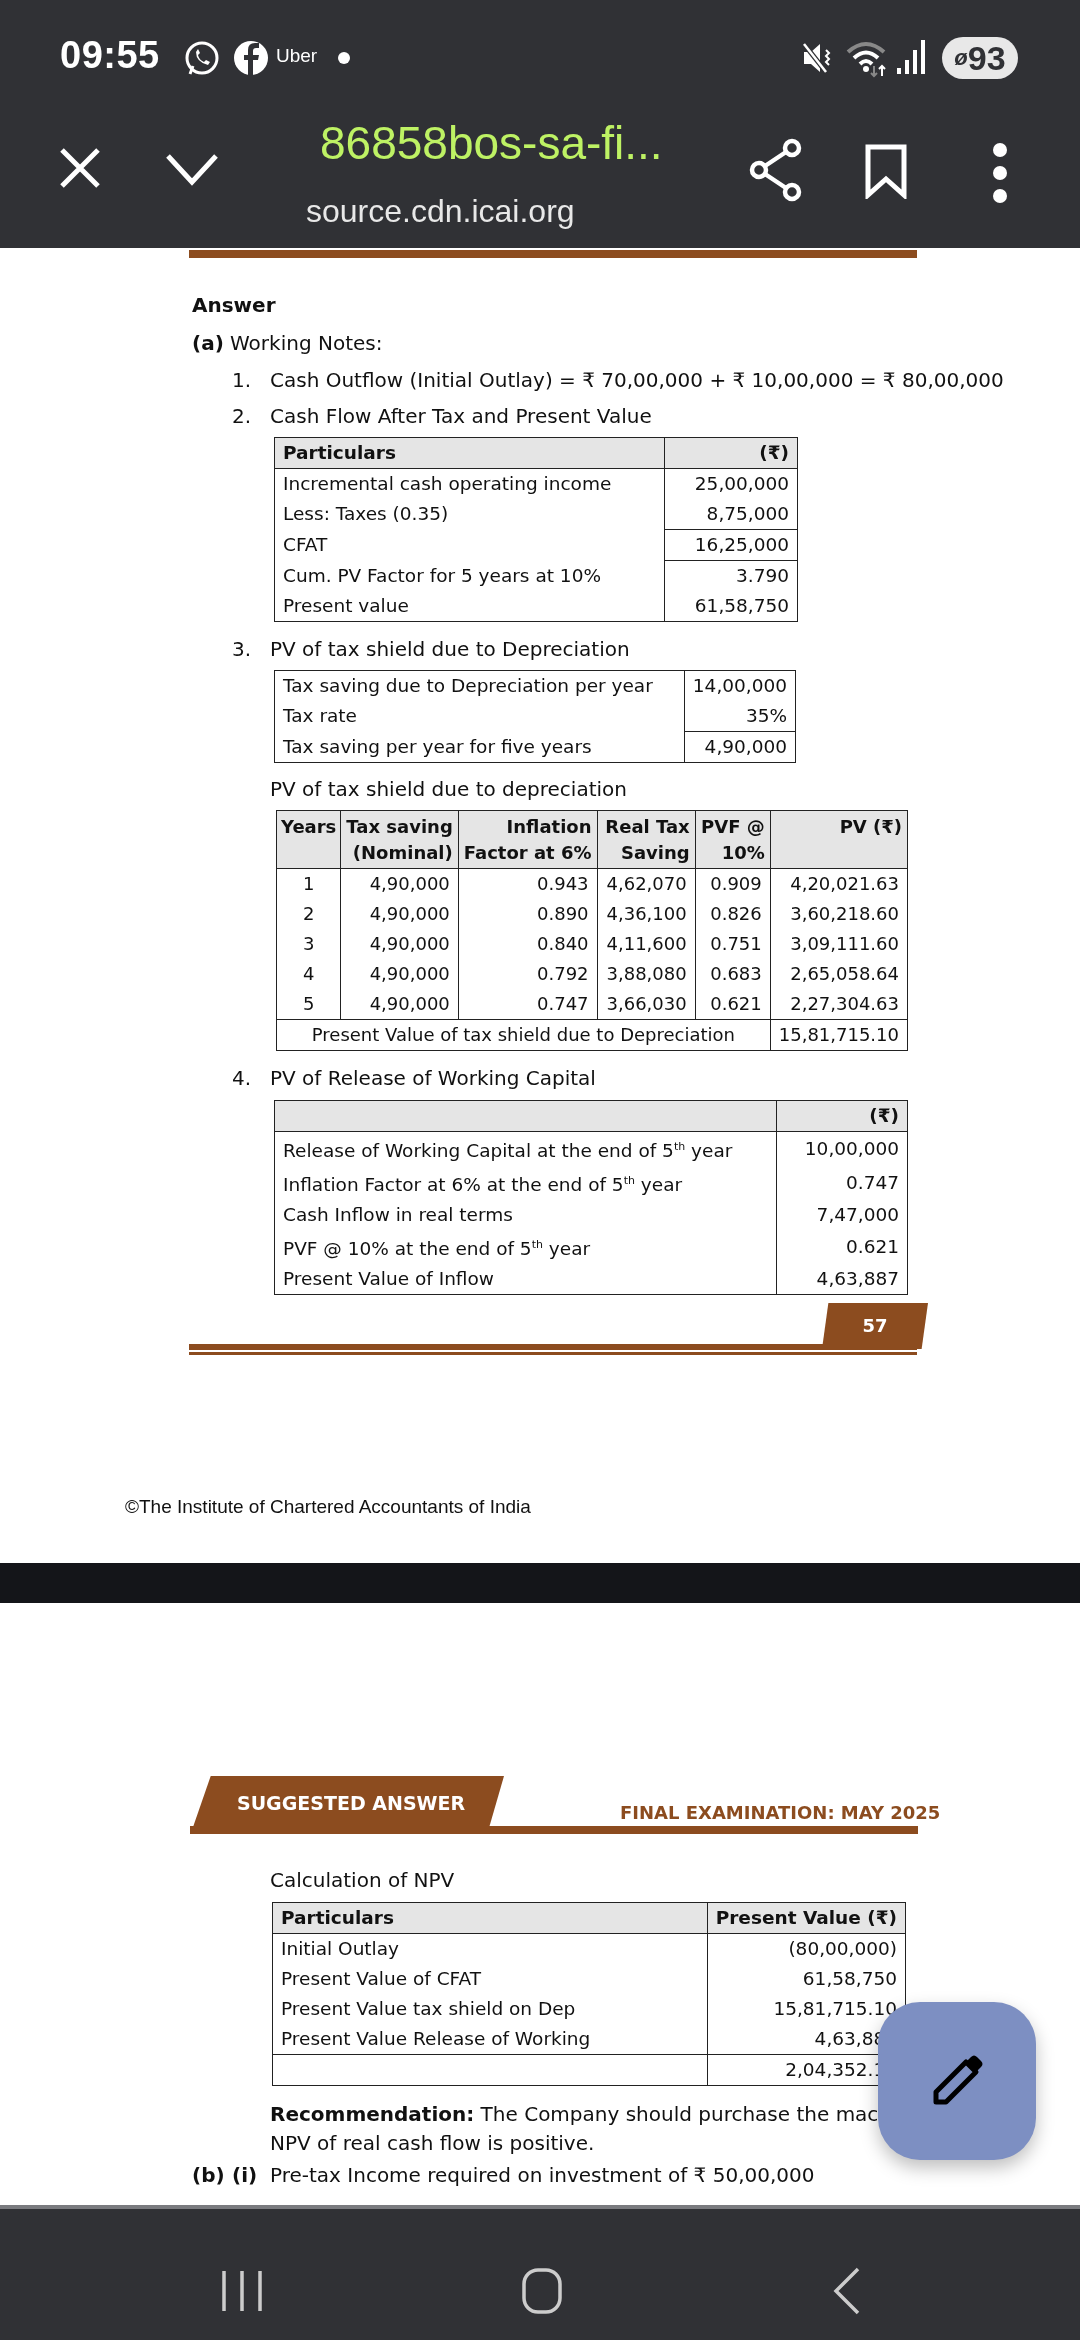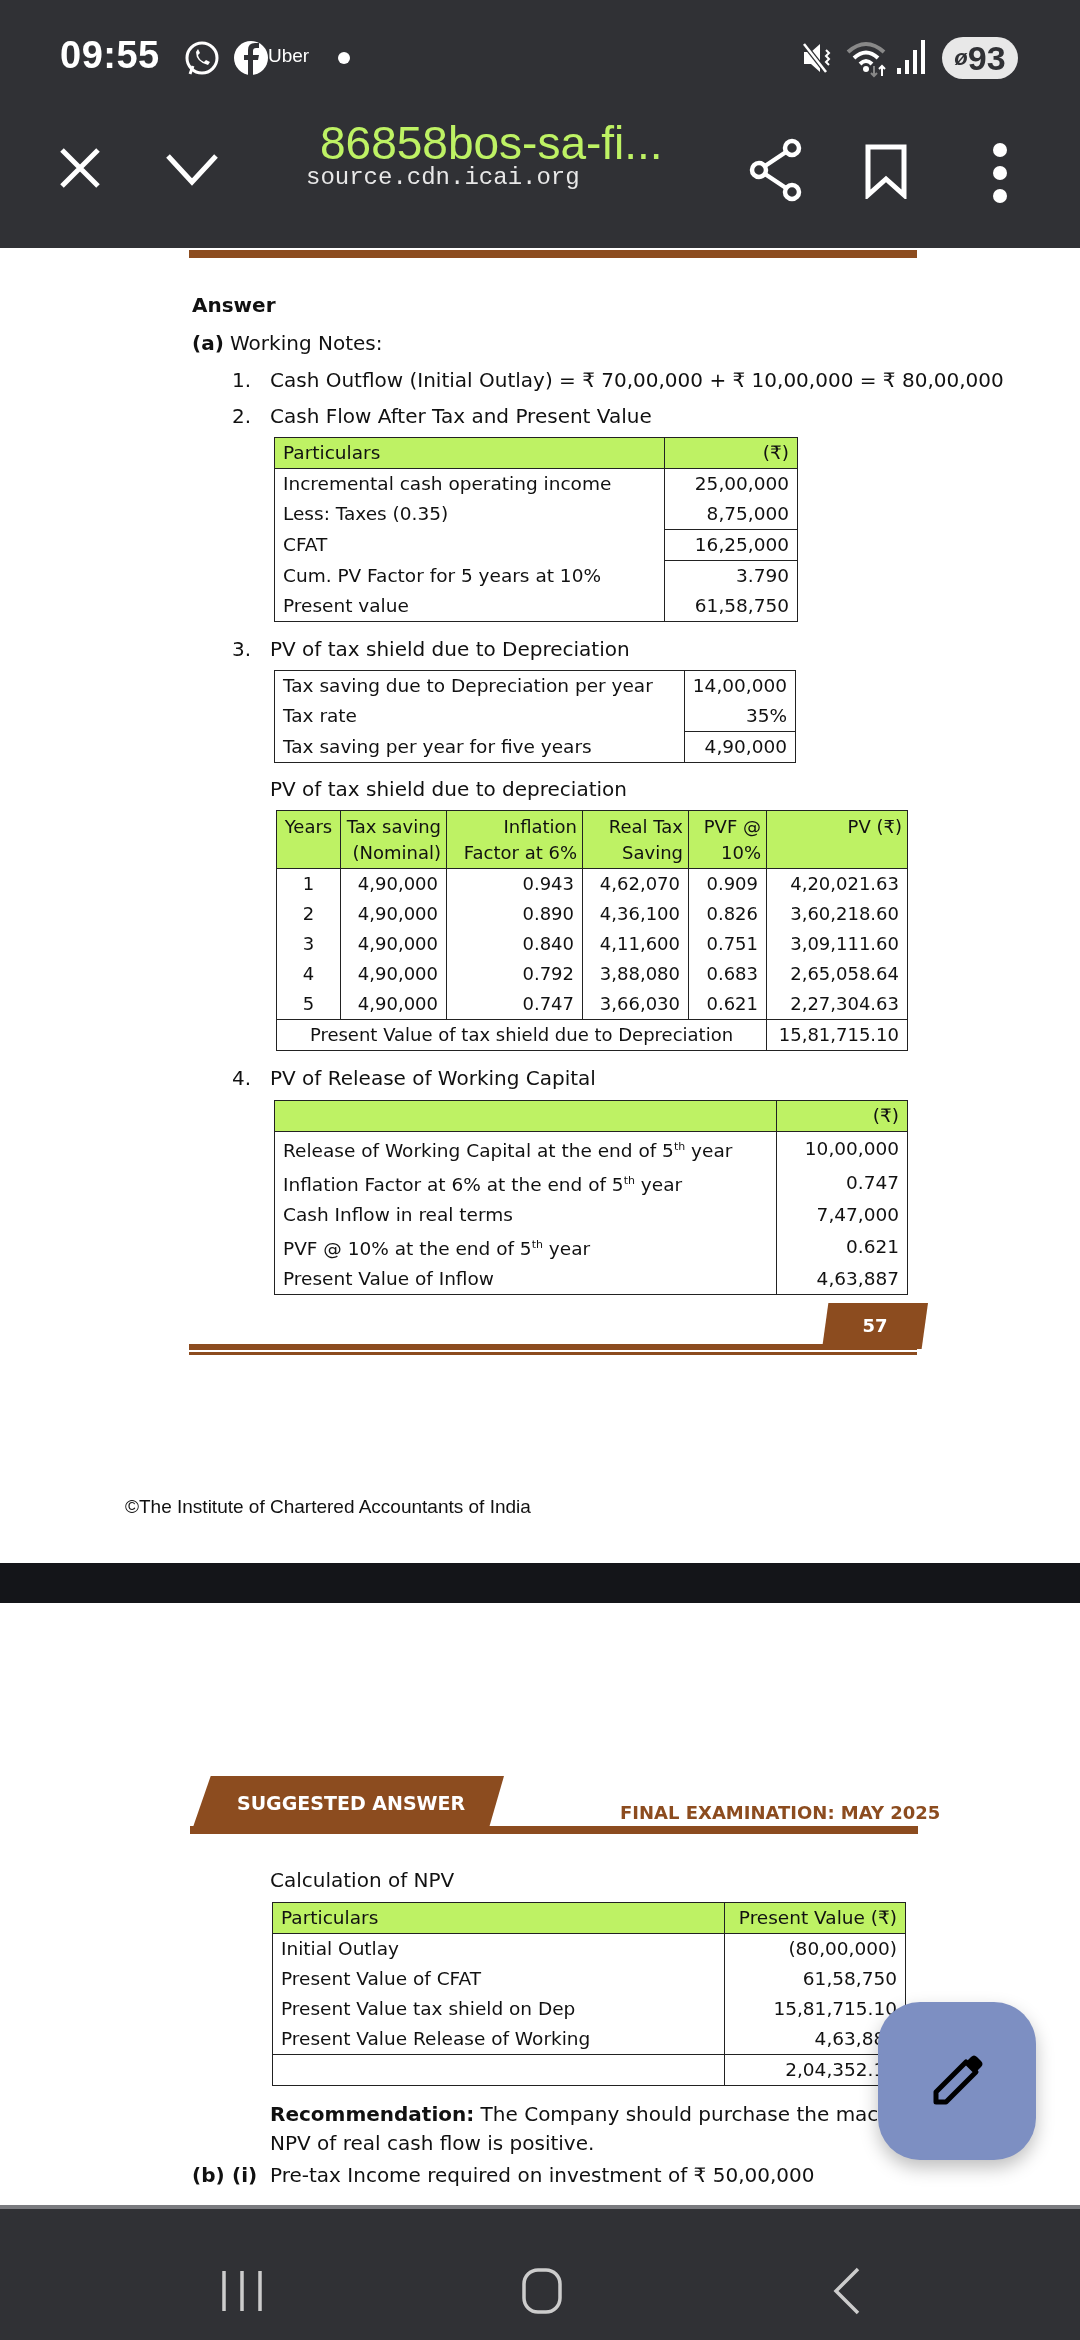--- a/index.html
+++ b/index.html
@@ -4,33 +4,33 @@
 <style>
   * { box-sizing: border-box; margin: 0; padding: 0; }
   html, body { width: 1080px; height: 2340px; overflow: hidden; background: #ffffff; }
   body { position: relative; font-family: "Liberation Sans", sans-serif; color: #111; }
 
   
   .topbar { position: absolute; left: 0; top: 0; width: 1080px; height: 248px; background: #303135; color: #fff; }
   .status { position: absolute; left: 0; top: 0; width: 1080px; height: 110px; }
   .time { position: absolute; left: 60px; top: 34px; font-size: 38px; font-weight: bold; letter-spacing: 0.5px; }
   .st-icon { position: absolute; top: 40px; }
-  .uber { position: absolute; left: 268px; top: 45px; font-size: 19px; }
+  .uber { position: absolute; left: 276px; top: 45px; font-size: 19px; }
   .dot { position: absolute; left: 338px; top: 52px; width: 12px; height: 12px; border-radius: 50%; background: #fff; }
   .battery { position: absolute; left: 942px; top: 37px; width: 76px; height: 42px; border-radius: 21px; background: #e8e8e8; color: #303135; font-size: 34px; font-weight: bold; text-align: center; line-height: 42px; }
   .title { position: absolute; left: 320px; top: 116px; font-size: 46px; color: #bef264; }
-  .url { position: absolute; left: 306px; top: 164px; font-size: 24px; color: #e8e8e8; font-family: Liberation Mono, monospace; }
+  .url { position: absolute; left: 306px; top: 193px; font-size: 32px; color: #e8e8e8; }
   .ab-icon { position: absolute; }
   .rule-top { position: absolute; left: 189px; top: 250px; width: 728px; height: 8px; background: #8c4c1f; }
   .txt { position: absolute; font-size: 20px; color: #111; font-family: "DejaVu Sans", sans-serif; white-space: nowrap; }
   .bold { font-weight: bold; }
 
   table.t { position: absolute; border-collapse: collapse; font-family: "DejaVu Sans", sans-serif; font-size: 18.5px; color: #111; }
   table.t td, table.t th { padding: 0 8px; height: 30px; line-height: 30px; white-space: nowrap; }
-  table.t th { background: #bef264; font-weight: normal; text-align: left; margin-left: 31px; }
+  table.t th { background: #e5e5e5; font-weight: bold; text-align: left; margin-left: 31px; }
   table.t .num { text-align: right; }
   table.t .c { text-align: center; }
   .ob { border: 1.5px solid #222; }
   .br { border-right: 1.5px solid #222; }
   .bt { border-top: 1.5px solid #222; }
   .bb { border-bottom: 1.5px solid #222; }
 
   .pn-bar { position: absolute; left: 189px; top: 1344px; width: 728px; height: 8px; background: #8c4c1f; border-bottom: 2px solid #fff; box-shadow: 0 3px 0 #8c4c1f; }
   .pn-tab { position: absolute; left: 822px; top: 1303px; width: 106px; height: 46px; background: #8c4c1f; clip-path: polygon(6% 0, 100% 0, 94% 100%, 0 100%); color: #fff; font-weight: bold; font-size: 18px; text-align: center; line-height: 46px; font-family: "DejaVu Sans", sans-serif; }
   .copyright { position: absolute; left: 125px; top: 1496px; font-size: 19px; font-family: "Liberation Sans", sans-serif; }

